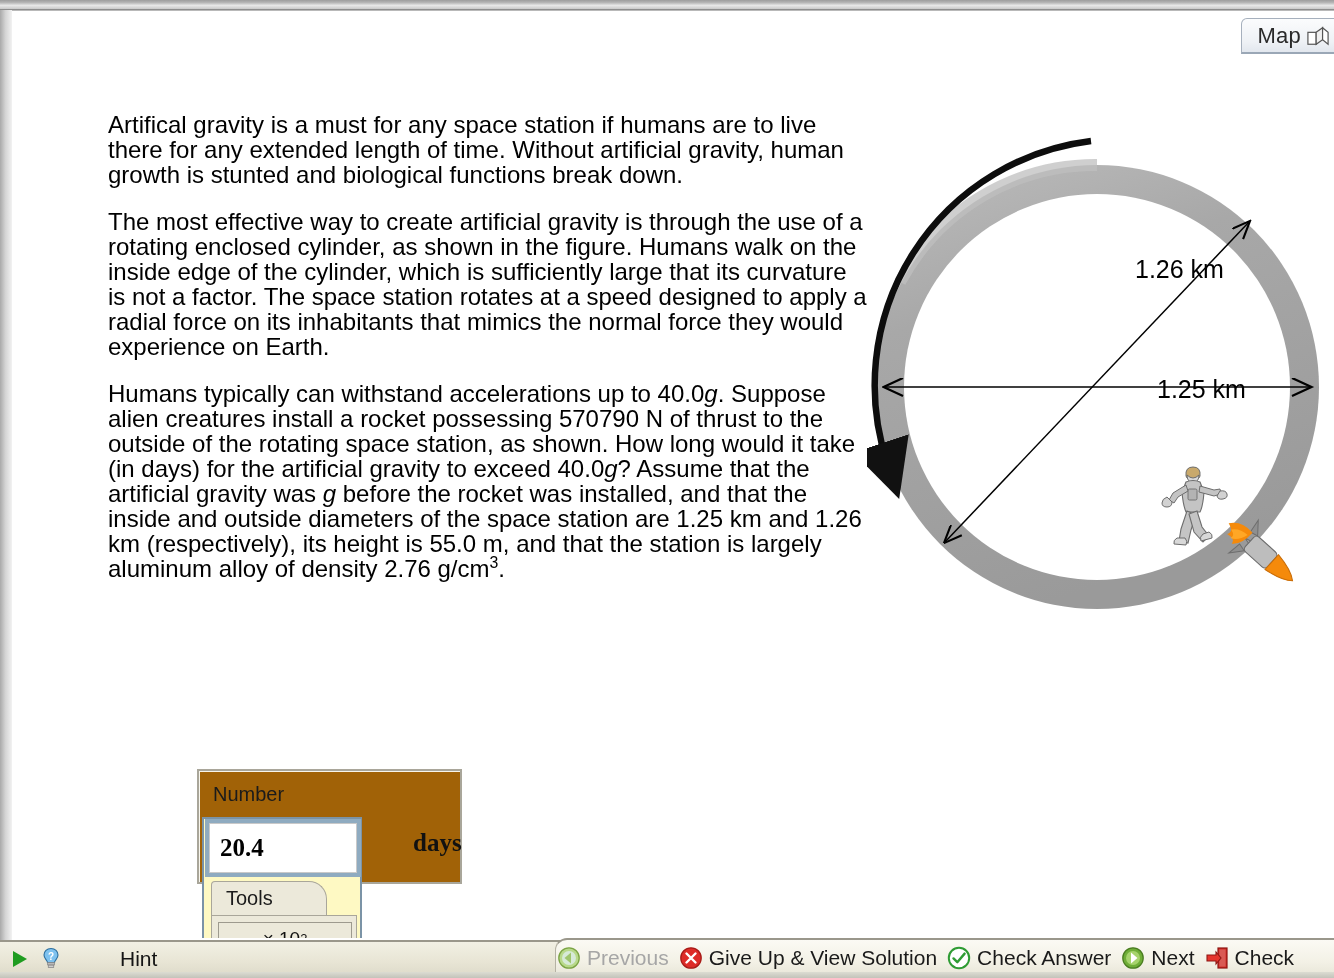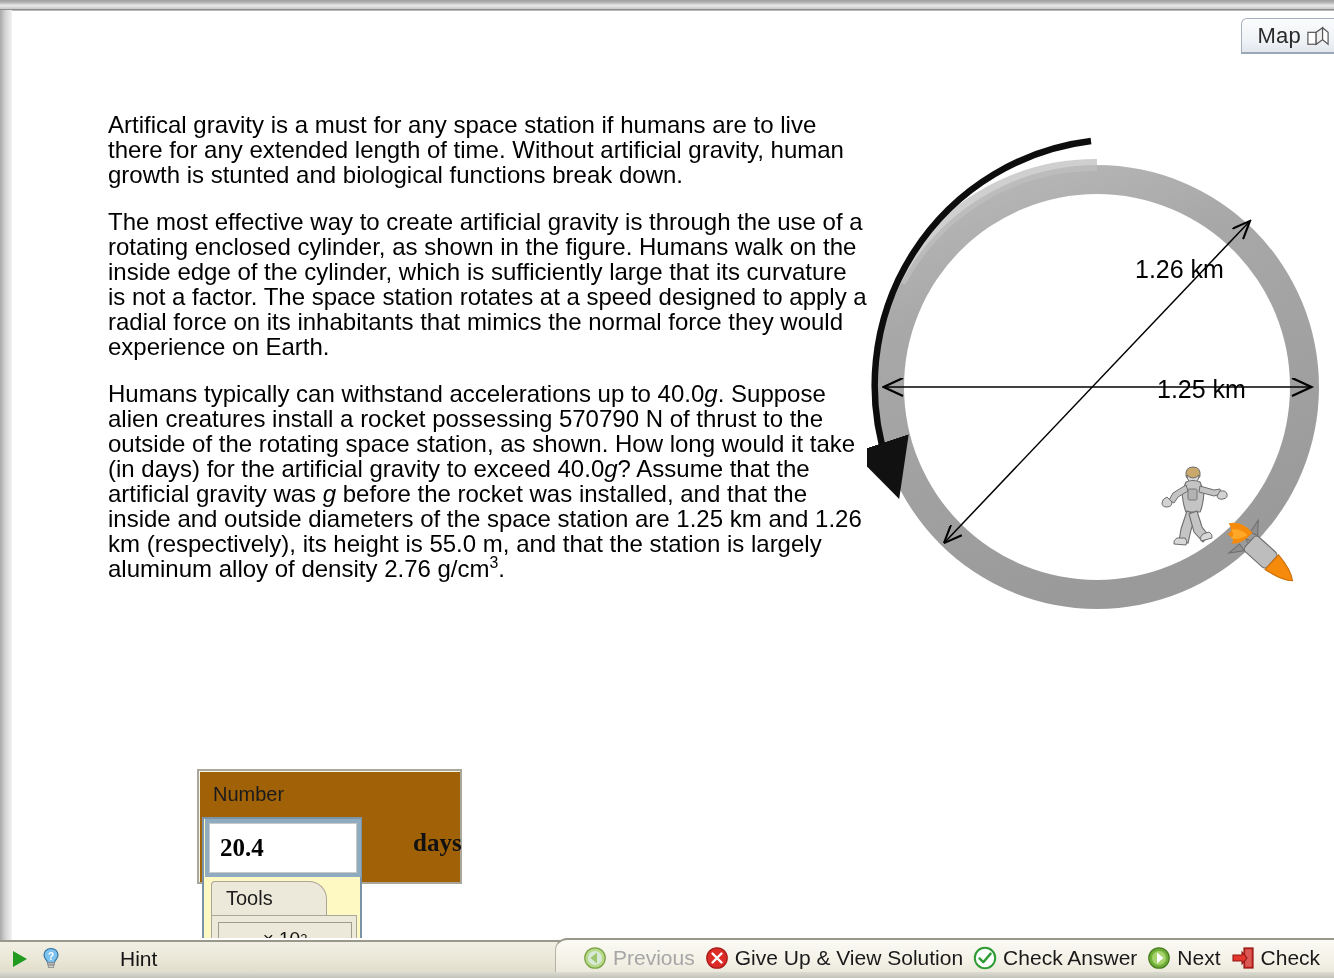--- a/index.html
+++ b/index.html
@@ -133,21 +133,21 @@
     border-right: 1px solid #b5b2a4;
     border-radius: 0 10px 0 0;
     display: flex; align-items: center; gap: 9px; padding-left: 10px;
   }
   .footer-right {
     position: absolute; left: 555px; top: 0; right: 0; height: 38px;
     background: linear-gradient(to bottom, #fbfaf4 0%, #f3f1e6 60%, #e8e6d8 100%);
     border-top: 2px solid #9a978b;
     border-left: 1px solid #b5b2a4;
     border-radius: 12px 0 0 0;
-    display: flex; align-items: center; gap: 10px; padding-left: 27px;
+    display: flex; align-items: center; gap: 10px; padding-left: 1px;
     overflow: hidden;
   }
   .footer-strip {
     position: absolute; left: 0; bottom: 0; width: 1334px; height: 6px;
     background: linear-gradient(to bottom, #dcdcd2 0%, #c3c3ba 100%);
   }
   .tb-item { display: flex; align-items: center; gap: 6px; white-space: nowrap; }
   .tb-label { font-size: 21px; color: #1a1a1a; }
   .tb-label.disabled { color: #a6a6a6; }
   .hint-label { font-size: 21px; color: #141414; margin-left: 48px; }

